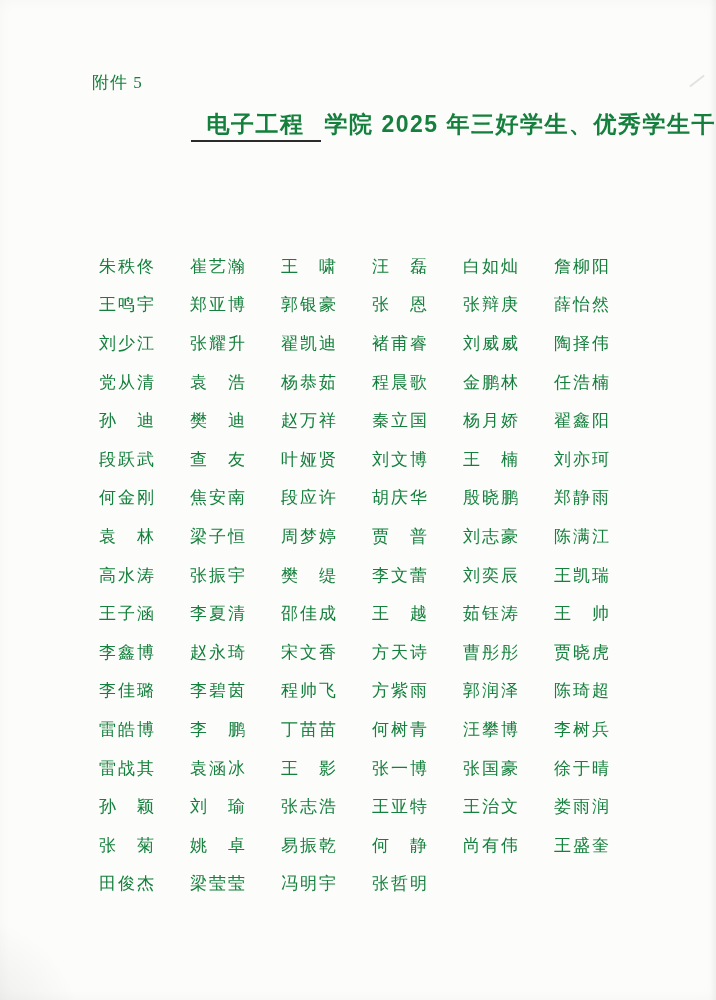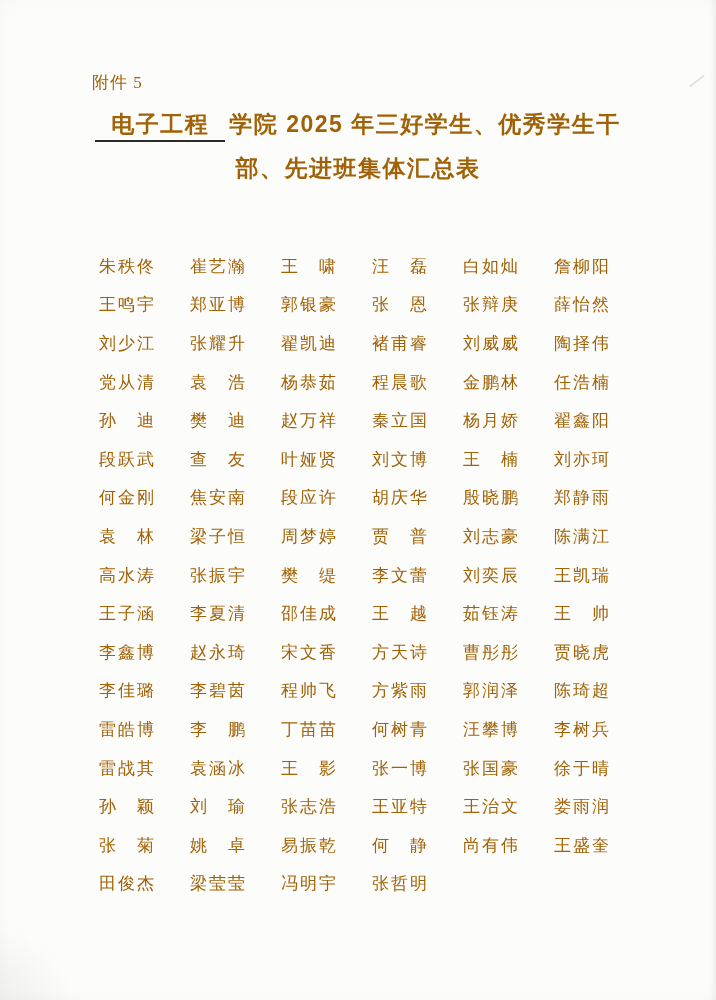--- a/index.html
+++ b/index.html
@@ -6,38 +6,38 @@
     margin: 0;
     padding: 0;
     background: #d9d9d9;
   }
   .paper {
     position: relative;
     width: 716px;
     height: 1000px;
     margin: 0 auto;
     background: #fcfcfa;
-    color: #a16207;
+    color: #15803d;
     font-family: "Liberation Serif", "DejaVu Serif", serif;
     overflow: hidden;
     box-shadow: inset 0 0 14px rgba(0,0,0,0.03);
   }
   .attachment {
     position: absolute;
     left: 92px;
     top: 71px;
     font-size: 17px;
     letter-spacing: 1px;
   }
   .doc-title {
     position: absolute;
     top: 102px;
     left: 0;
     width: 100%;
-    text-align: center;
+    text-align: right;
     font-family: "Liberation Sans", "DejaVu Sans", sans-serif;
     font-weight: bold;
     font-size: 23px;
     letter-spacing: 1.5px;
     line-height: 44px;
   }
   .dept-underline {
     border-bottom: 2px solid #2b2b2b;
     padding: 0 16px 3px 16px;
     margin-right: 4px;
@@ -94,21 +94,20 @@
 </style>
 </head>
 <body>
 
 <div class="paper">
 
   <div class="attachment">附件 5</div>
 
   <div class="doc-title">
     <div class="title-line1"><span class="dept-underline">电子工程</span><span>学院 2025 年三好学生、优秀学生干</span></div>
-    <div class="title-line2">部、先进班集体汇总表</div>
   </div>
 
 
   <div class="names-grid">
       <span class="name-cell">朱秩佟</span>
       <span class="name-cell">崔艺瀚</span>
       <span class="name-cell">王　啸</span>
       <span class="name-cell">汪　磊</span>
       <span class="name-cell">白如灿</span>
       <span class="name-cell">詹柳阳</span>

